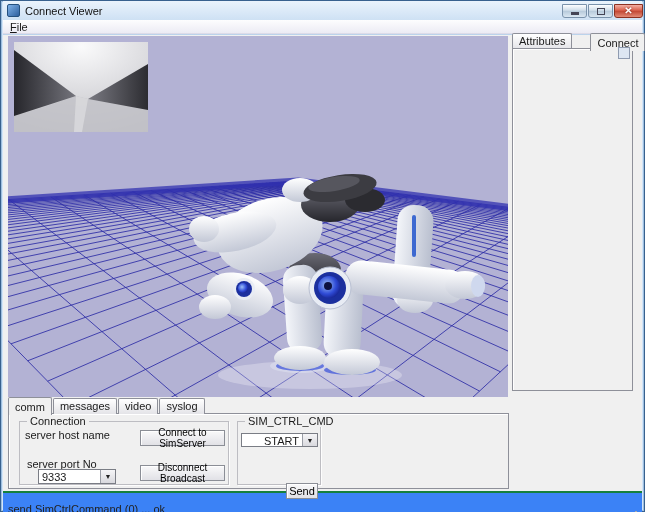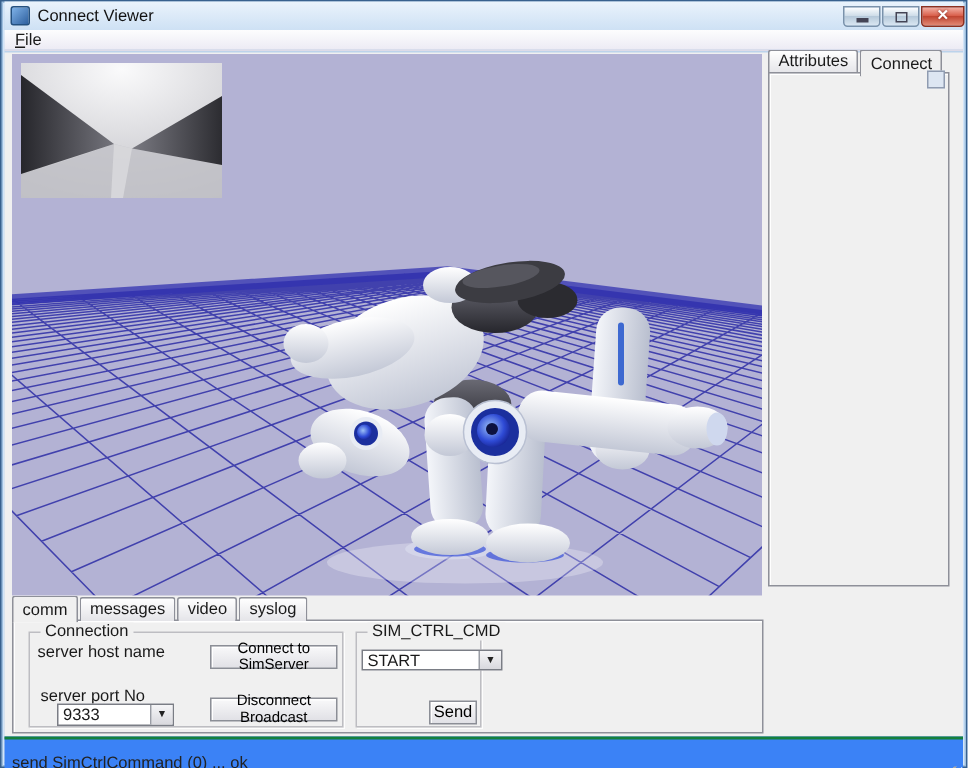--- a/index.html
+++ b/index.html
@@ -35,21 +35,21 @@
   
   .client { position:absolute; left:3px; top:35px; width:639px; height:473px; background:#f0f0f0; }
 
   
   .viewport { position:absolute; left:5px; top:1px; width:500px; height:361px;
     background:#b3b2d4; overflow:hidden; }
   .viewport svg.layer { position:absolute; left:0; top:0; }
   .preview { position:absolute; left:6px; top:6px; width:134px; height:90px; }
 
   
-  .rp-tabs { position:absolute; left:509px; top:-2px; display:flex; align-items:center; height:16px; }
+  .rp-tabs { position:absolute; left:509px; top:-2px; display:flex; align-items:center; height:16px;gap:17px; }
   .tab { border:1px solid #8e9099; border-bottom:none; border-radius:2px 2px 0 0;
     background:linear-gradient(#ffffff,#e4e4e8); padding:1px 6px 2px 6px; font-size:11px; margin-right:1px; position:relative; }
   .tab.active { background:#f0f0f0; padding-top:3px; z-index:3; margin-bottom:-1px; }
   .rp-box { position:absolute; left:509px; top:13px; width:121px; height:343px;
     background:#f0f0f0; border:1px solid #8e9099; box-shadow:inset 1px 1px 0 #ffffff; z-index:2; }
   .panel-handle { position:absolute; left:615px; top:12px; width:12px; height:12px;
     border:1px solid #8f9bb0; background:#dde6f2; z-index:4; }
 
   
   .combo { background:#fff; border:1px solid #7a7d85; display:flex; align-items:stretch; font-size:11px; }
@@ -252,24 +252,24 @@
     <div class="combo abs" style="left:21px; top:434px; width:78px; height:15px; z-index:4;margin-left:14px;">
       <span class="val">9333</span>
       <span class="arrow">▼</span>
     </div>
     <button class="btn abs" style="left:137px; top:395px; width:85px; height:16px; font-size:10px; z-index:4;">Connect to SimServer</button>
     <button class="btn abs" style="left:137px; top:430px; width:85px; height:16px; font-size:10px; z-index:4;">Disconnect Broadcast</button>
 
     <div class="grp" style="left:234px; top:386px; width:84px; height:64px; z-index:3;">
       <span class="legend">SIM_CTRL_CMD</span>
     </div>
-    <div class="combo abs" style="left:238px; top:398px; width:94px; height:14px; z-index:4;">
+    <div class="combo abs" style="left:238px; top:398px; width:77px; height:14px; z-index:4;text-align:right;">
       <span class="val">START</span>
       <span class="arrow">▼</span>
     </div>
-    <button class="btn abs" style="left:283px; top:432px; width:32px; height:16px; z-index:4;">Send</button>
+    <button class="btn abs" style="left:283px; top:448px; width:32px; height:16px; z-index:4;">Send</button>
 
     <div class="statusbar">
       <span class="txt-status">send SimCtrlCommand (0) ... ok</span>
       <div class="grip"></div>
     </div>
   </div>
 </div>
 
 </body></html>

